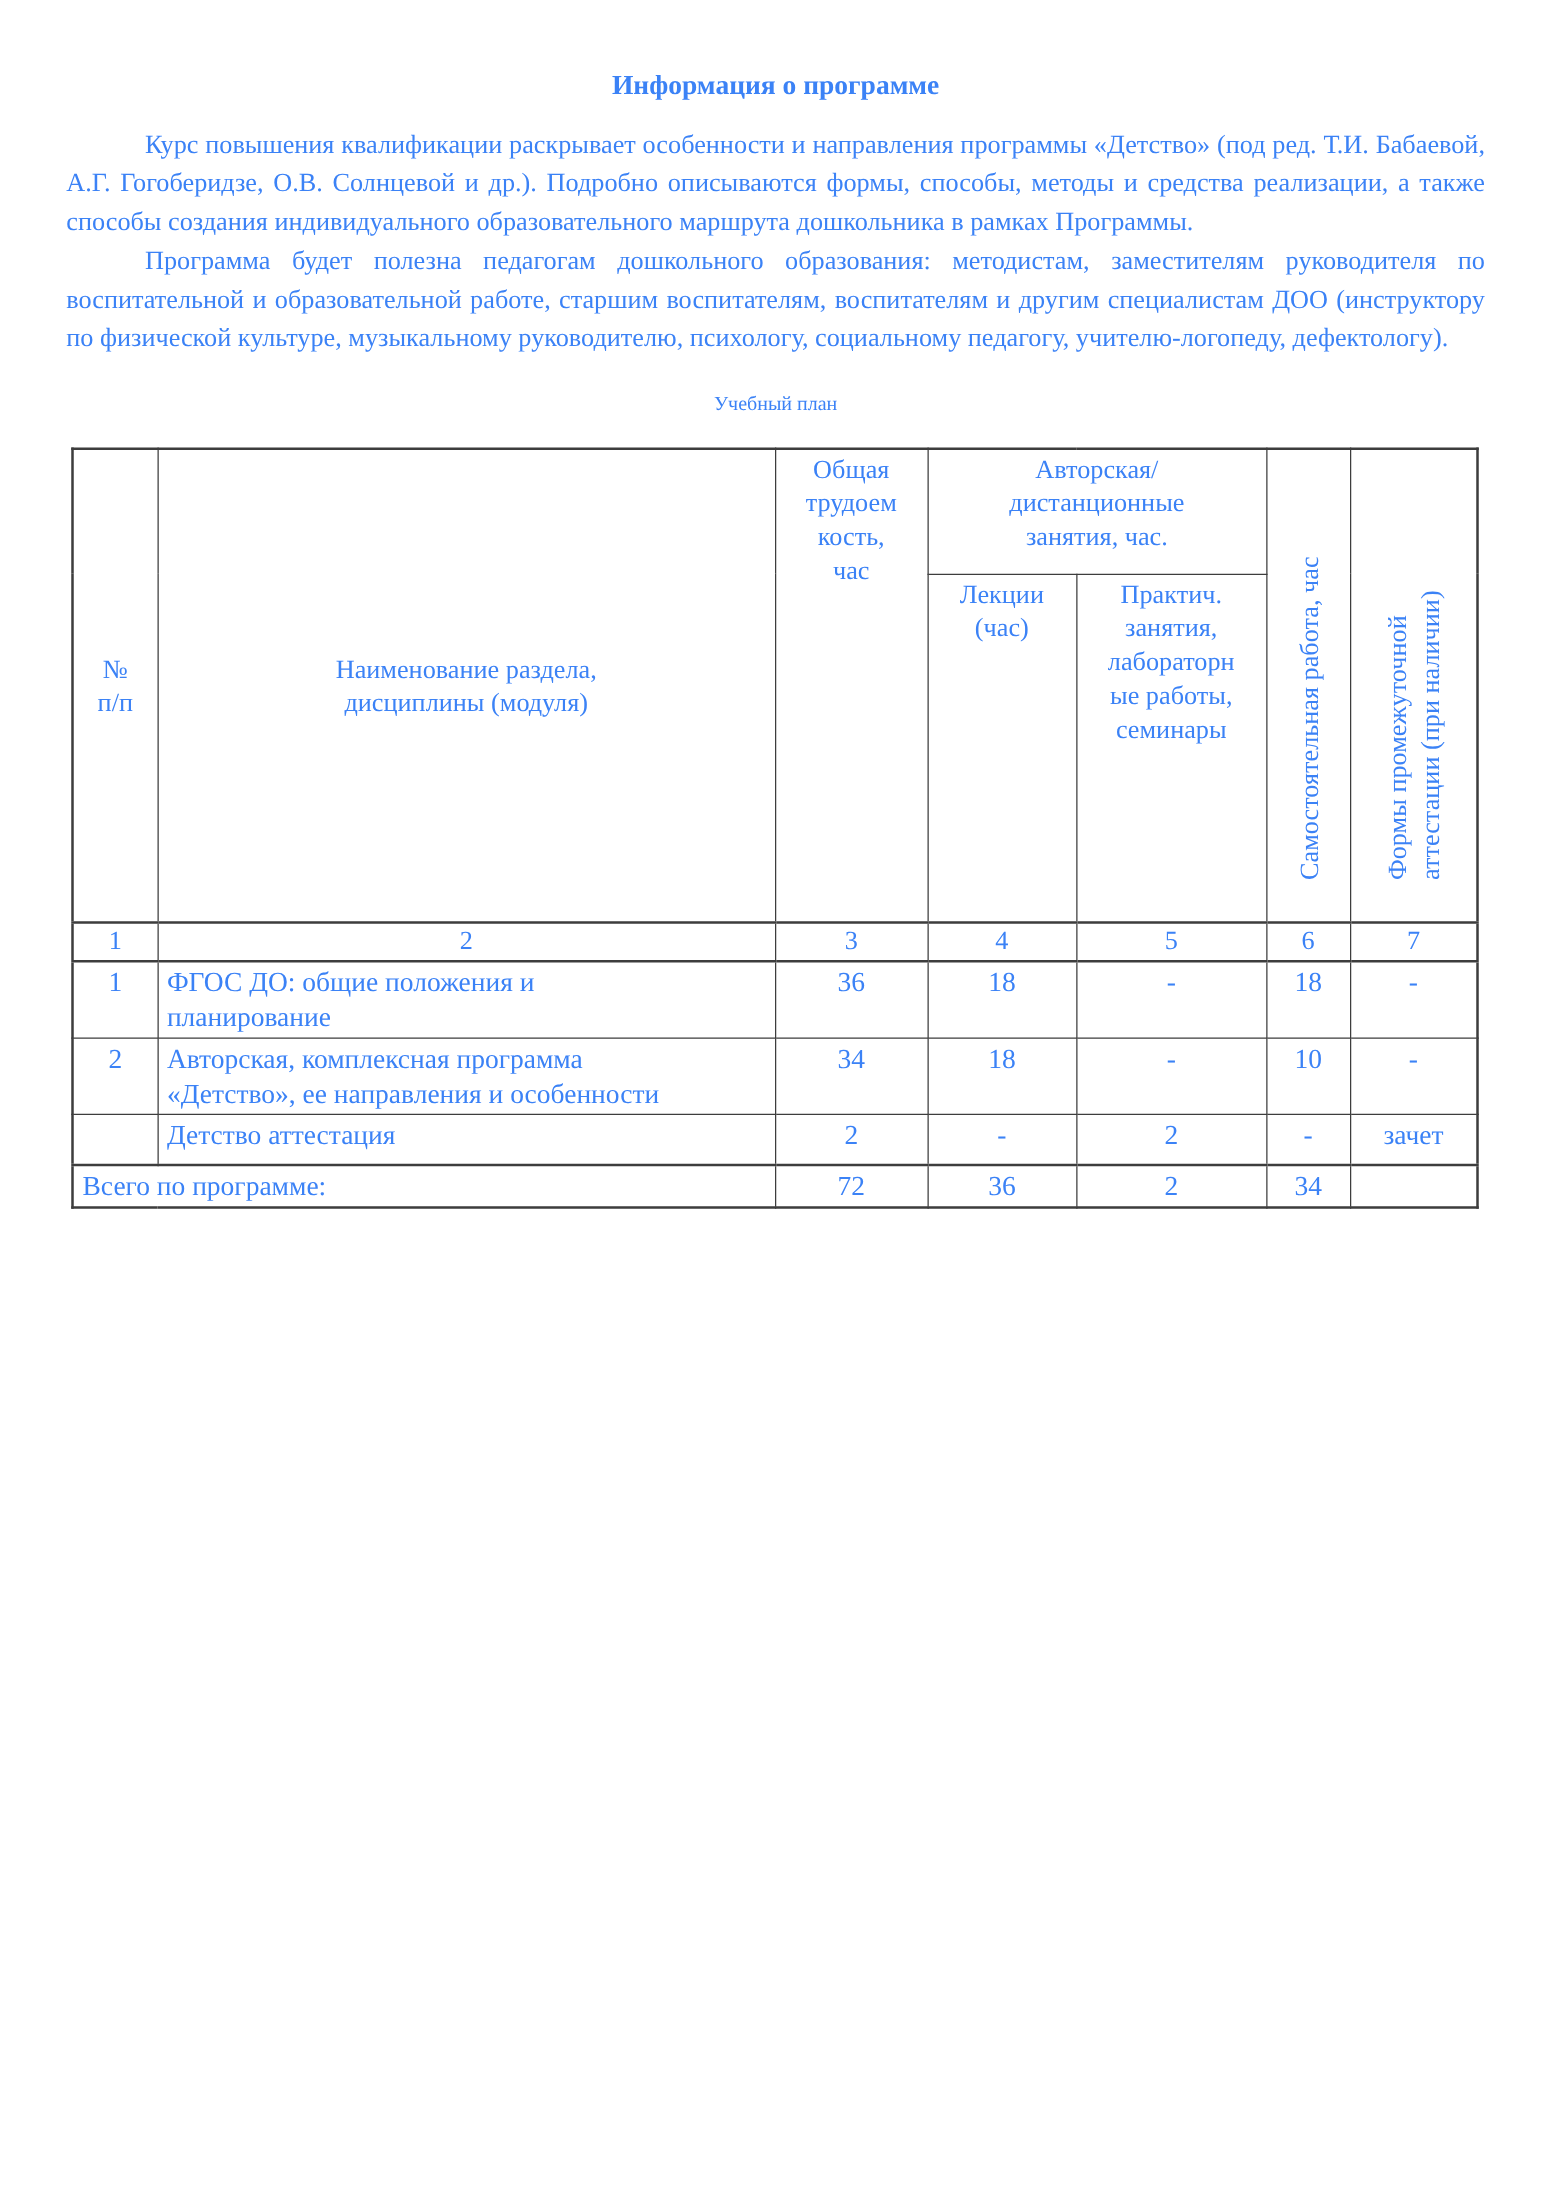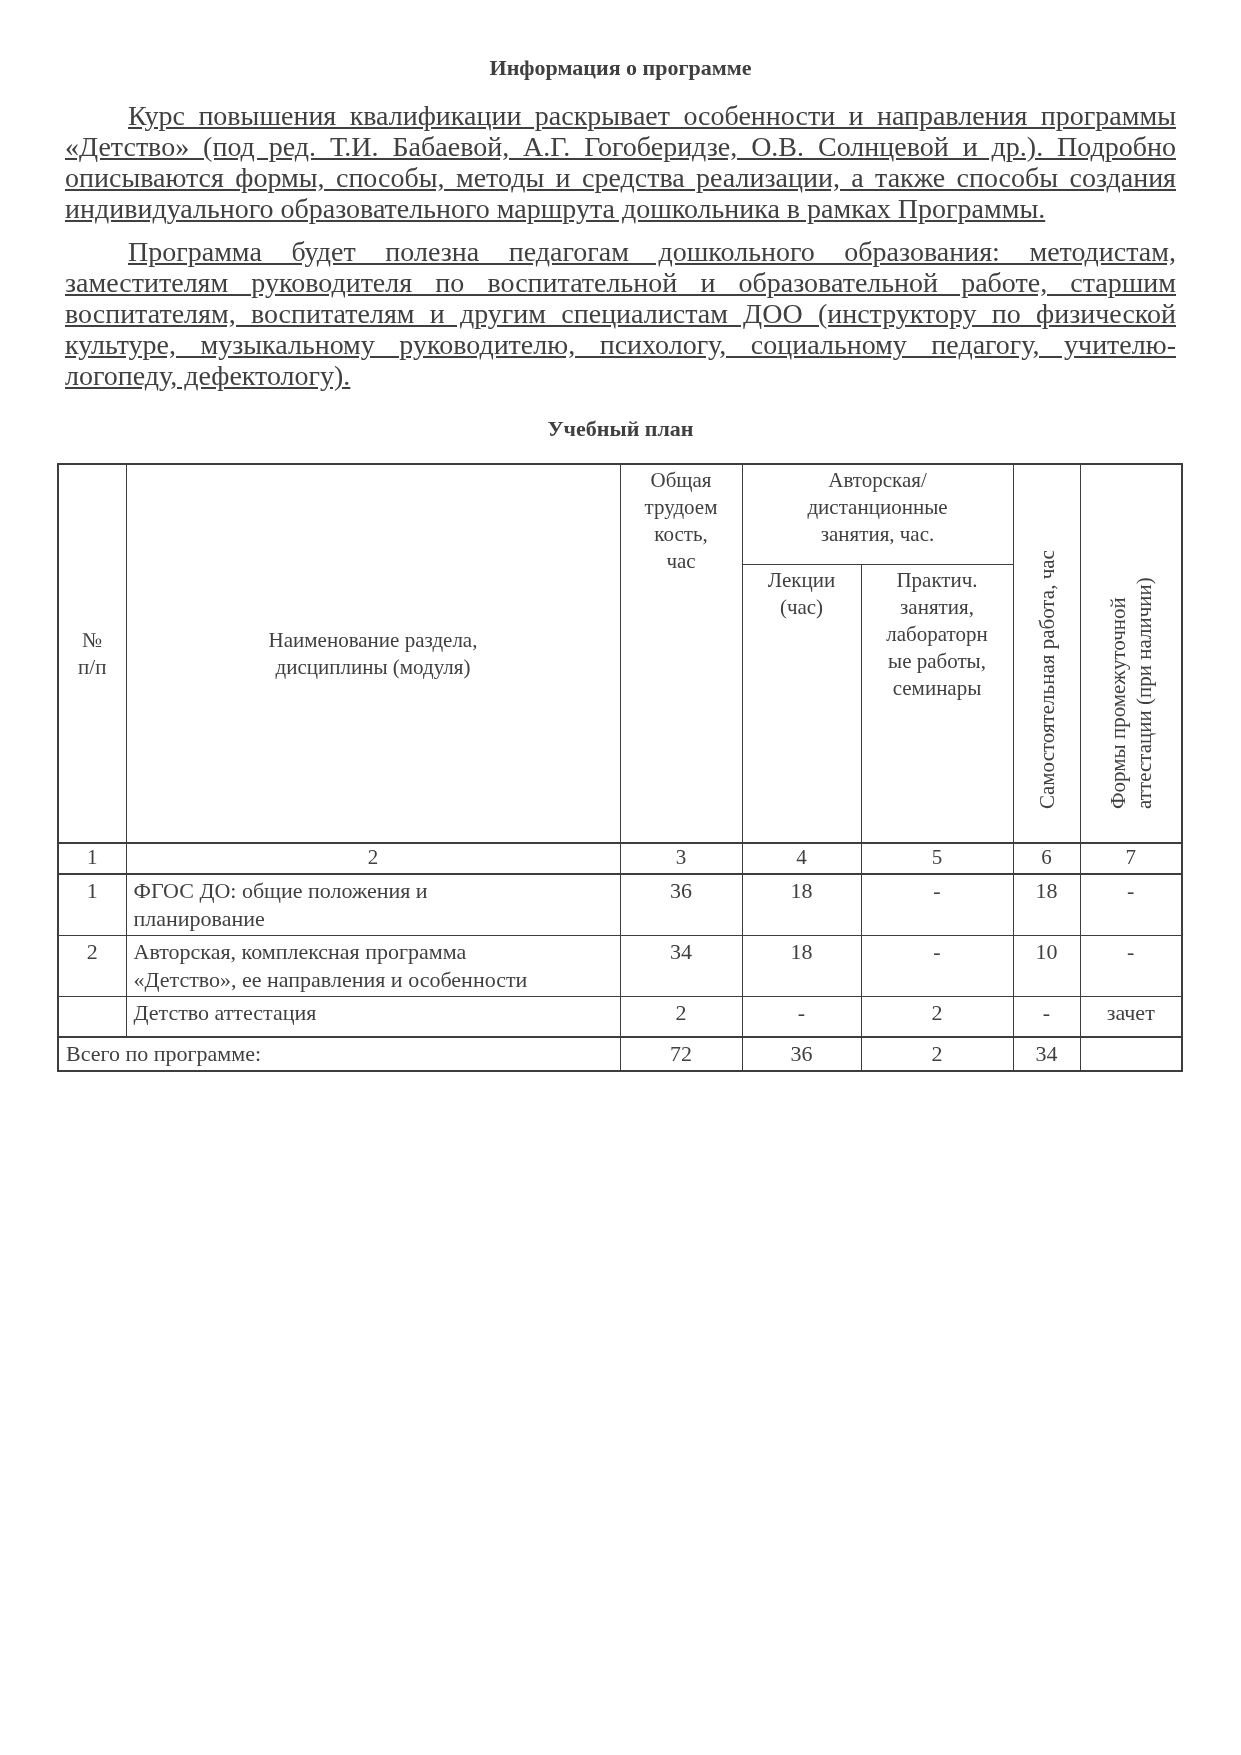--- a/index.html
+++ b/index.html
@@ -4,41 +4,40 @@
 <style>
   html,body { margin:0; padding:0; background:#ffffff; }
   .page {
     position:relative;
     width:1241px;
     height:1755px;
     box-sizing:border-box;
     padding:52px 53px 0 53px;
     background:#ffffff;
     font-family:"Liberation Serif","DejaVu Serif",serif;
-    color:#404040;
+    color:#3b82f6;
     overflow:hidden;
   }
   .doc-title {
     font-size:22px;
     font-weight:bold;
     text-align:center;
     line-height:31px;
     margin:0 0 17px 0;
   }
   .para {
-    font-size:28px;
+    font-size:21px;
     line-height:31px;
     text-align:justify;
     text-indent:63px;
-    margin:12px;
-    text-decoration:underline;
+    margin:0;
   }
   .section-title {
-    font-size:22px;
-    font-weight:bold;
+    font-size:16px;
+    font-weight:normal;
     text-align:center;
     line-height:31px;
     margin:22px 0 19px 0;
   }
   table.plan {
     border-collapse:collapse;
     table-layout:fixed;
     width:1124px;
     margin-left:4px;
     border:2px solid #3d3d3d;

